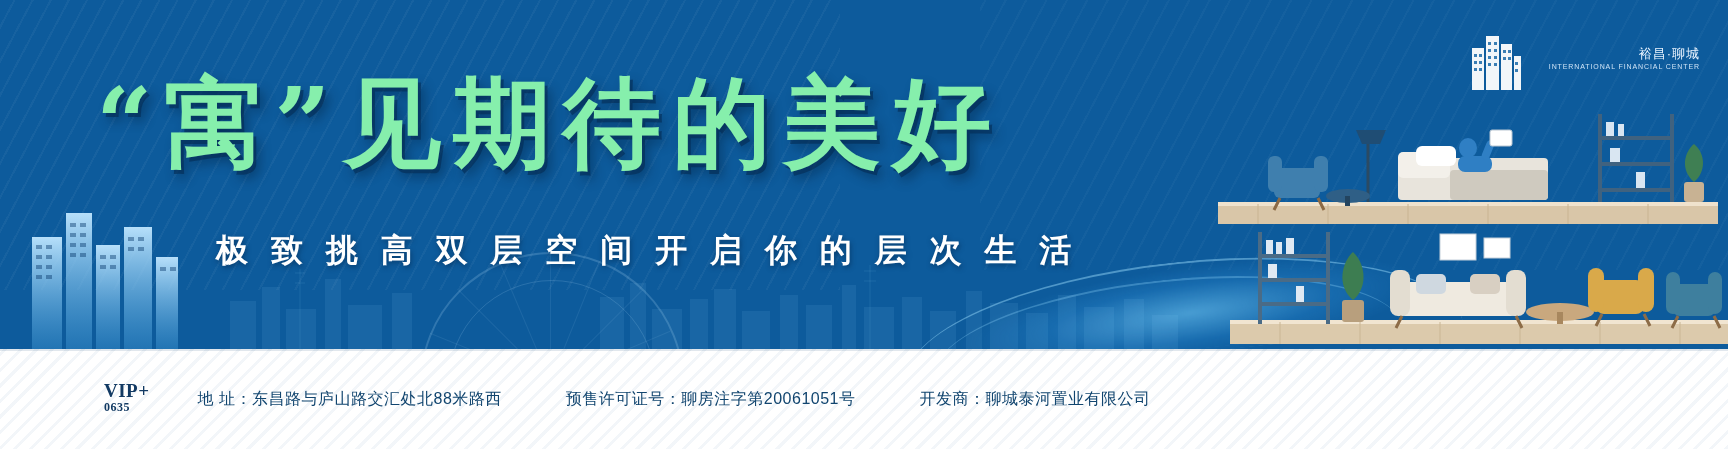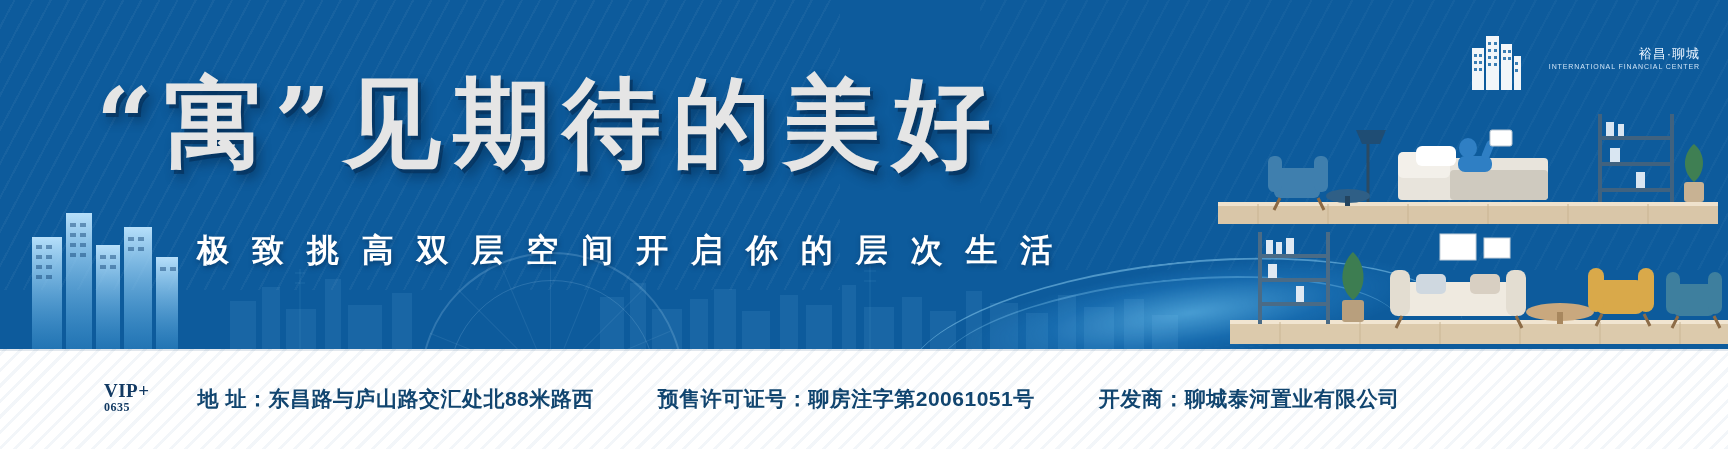--- a/index.html
+++ b/index.html
@@ -155,33 +155,33 @@
   }
 
   
   .headline {
     position: absolute;
     left: 96px;
     top: 74px;
     font-size: 98px;
     line-height: 1;
     letter-spacing: 12px;
-    color: #e5e5e5;
+    color: #86efac;
     font-family: "DejaVu Serif", "Liberation Serif", serif;
     font-weight: 700;
     white-space: nowrap;
     text-shadow:
       3px 4px 0 rgba(4,40,78,0.55),
       6px 8px 12px rgba(3,30,60,0.45);
   }
 
   
   .sub1 {
     position: absolute;
-    left: 197px;
+    left: 216px;
     top: 234px;
     font-size: 32px;
     line-height: 1;
     letter-spacing: 7px;
     color: #ffffff;
     font-weight: 700;
     white-space: nowrap;
     text-shadow: 1px 2px 5px rgba(3,35,70,0.55);
   }
   .sub2 {
@@ -318,22 +318,22 @@
 
   .info-items {
     display: flex;
     align-items: center;
     flex: 1 1 auto;
     margin-left: 42px;
     padding-right: 30px;
     white-space: nowrap;
   }
   .info-item {
-    font-size: 21px;
-    font-weight: 700;
+    font-size: 16px;
+    font-weight: 400;
     color: #11456f;
     letter-spacing: .5px;
   }
   .info-item + .info-item { margin-left: 60px; }
   .info-item.grow { margin-left: 64px; }
 
   
   .infobar::before {
     content: "";
     position: absolute;

